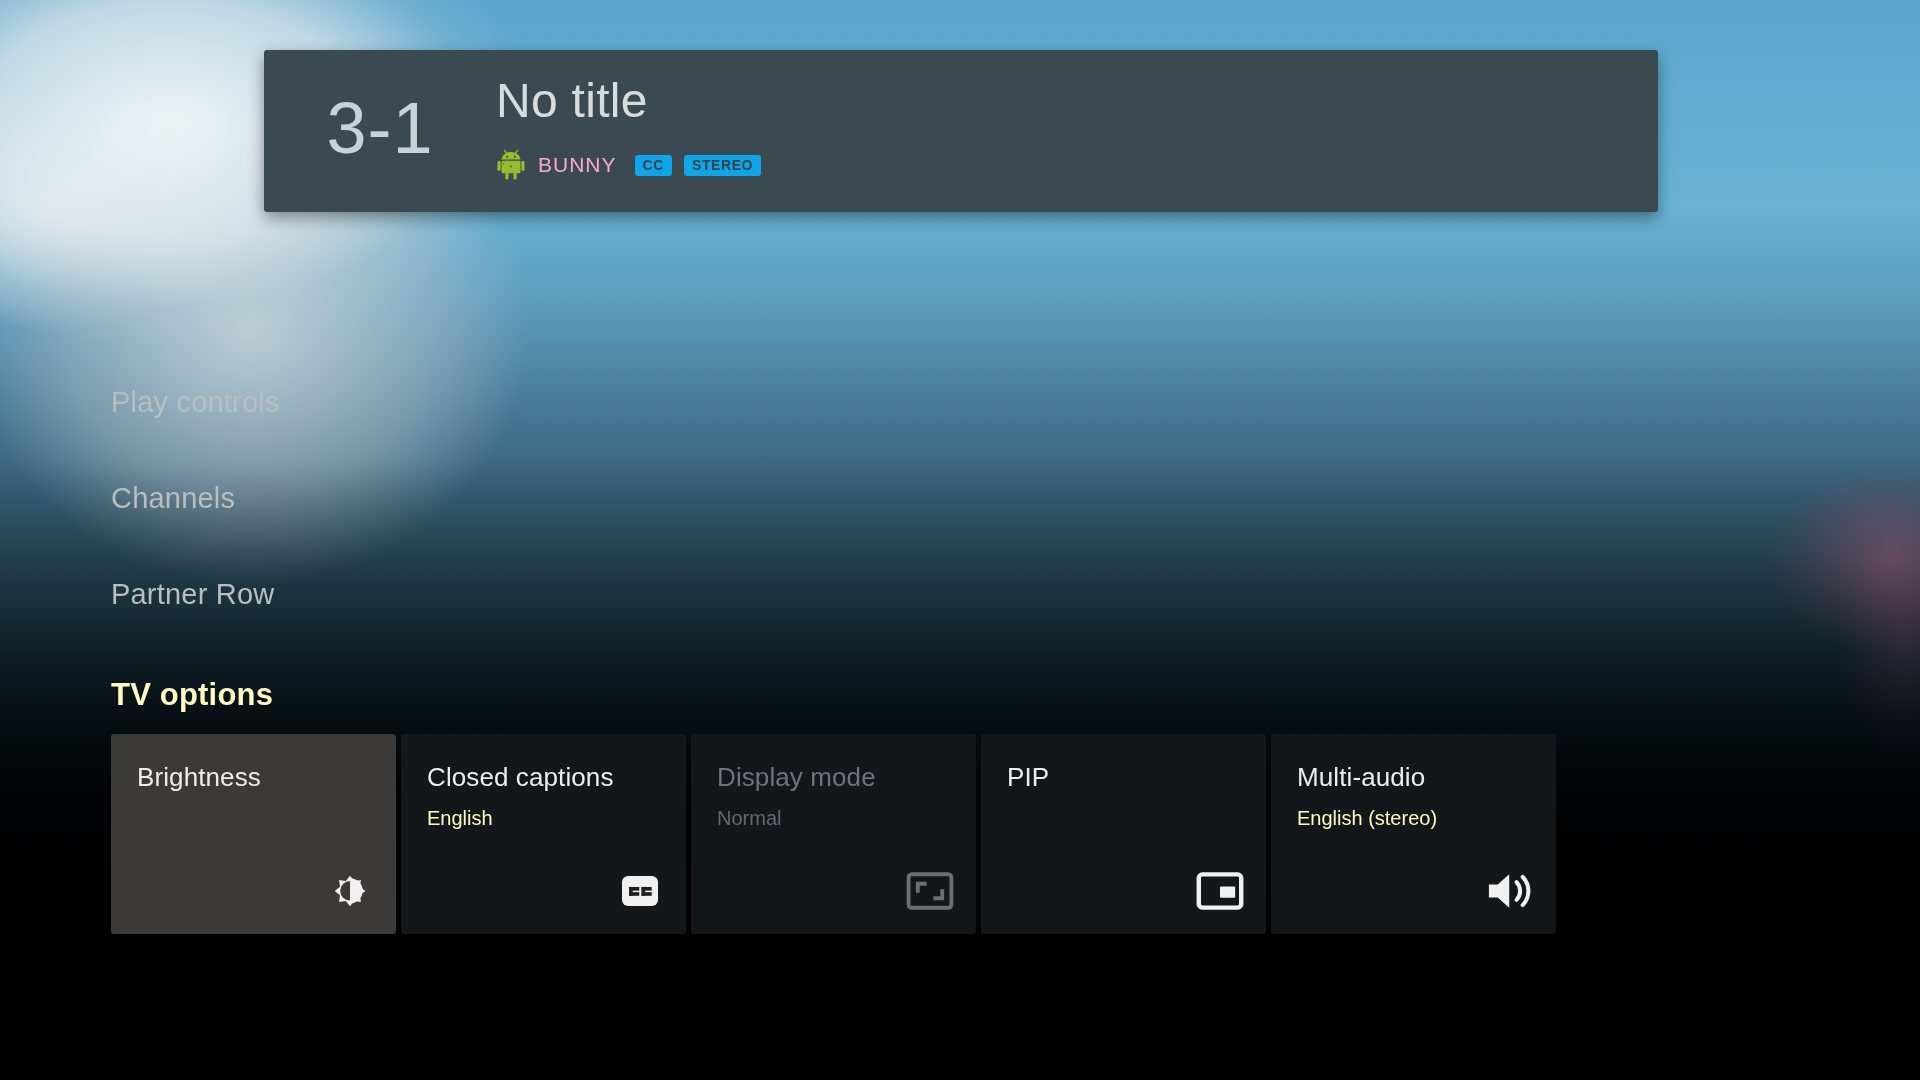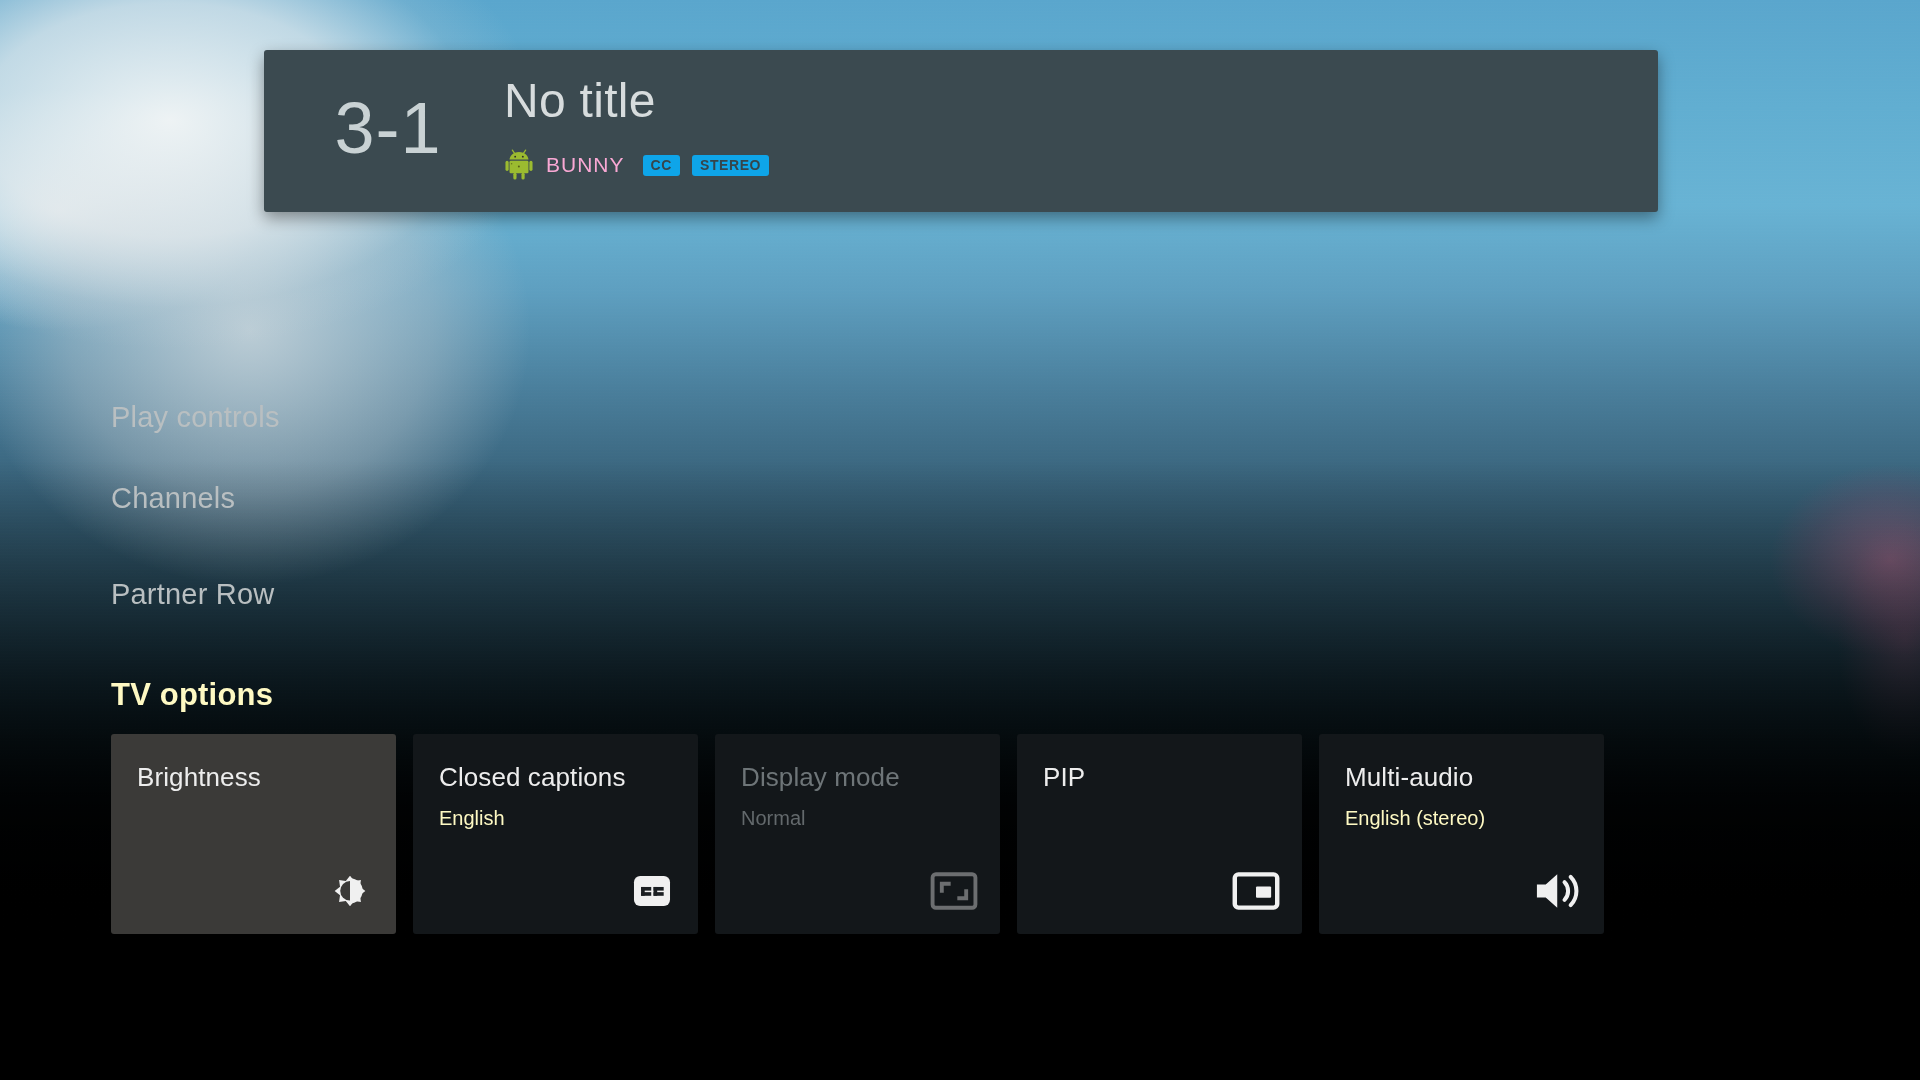--- a/index.html
+++ b/index.html
@@ -62,21 +62,21 @@
   }
 
   
   #channel-banner {
     position:absolute;
     left:264px; top:50px;
     width:1394px; height:162px;
     background:#3b4a50;
     border-radius:3px;
     box-shadow:0 6px 16px rgba(0,0,0,0.40);
-    display:flex; align-items:stretch;padding-left:8px;
+    display:flex; align-items:stretch;
   }
   #channel-number {
     width:232px;
     display:flex; align-items:center; justify-content:center;
     font-size:72px;
     font-weight:300;
     color:#c9d2d4;
     letter-spacing:1px;
     line-height:1;
     padding-bottom:6px;
@@ -120,39 +120,39 @@
   
   .row-label {
     position:absolute;
     left:111px;
     font-size:29px;
     font-weight:400;
     color:#b9bfc1;
     letter-spacing:0.2px;
     white-space:nowrap;
   }
-  #row-label-0 { top:401px; }
+  #row-label-0 { top:386px; }
   #row-label-1 { top:482px; }
   #row-label-2 { top:578px;text-align:right; }
 
   #tv-options-title {
     position:absolute;
     left:111px; top:677px;
     font-size:31px;
     font-weight:700;
     color:#fef9c3;
     letter-spacing:0.2px;
   }
 
   
   #option-row {
     position:absolute;
     left:111px; top:734px;
     display:flex;
-    gap:17px;
+    gap:5px;
     justify-content:center;
   }
   .option-card {
     width:285px; height:200px;
     background:#13171a;
     border-radius:3px;
     position:relative;
     flex:0 0 auto;
     overflow:hidden;
   }

